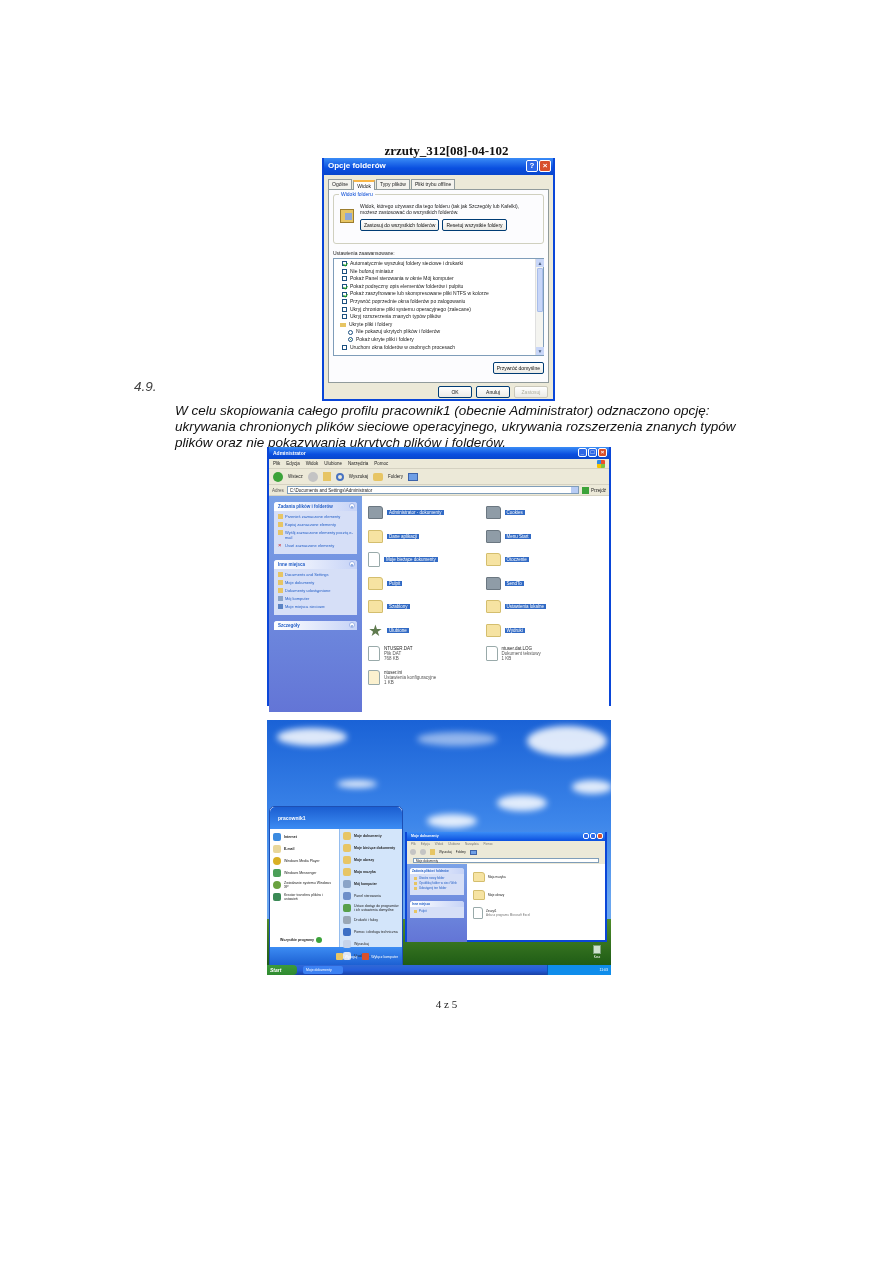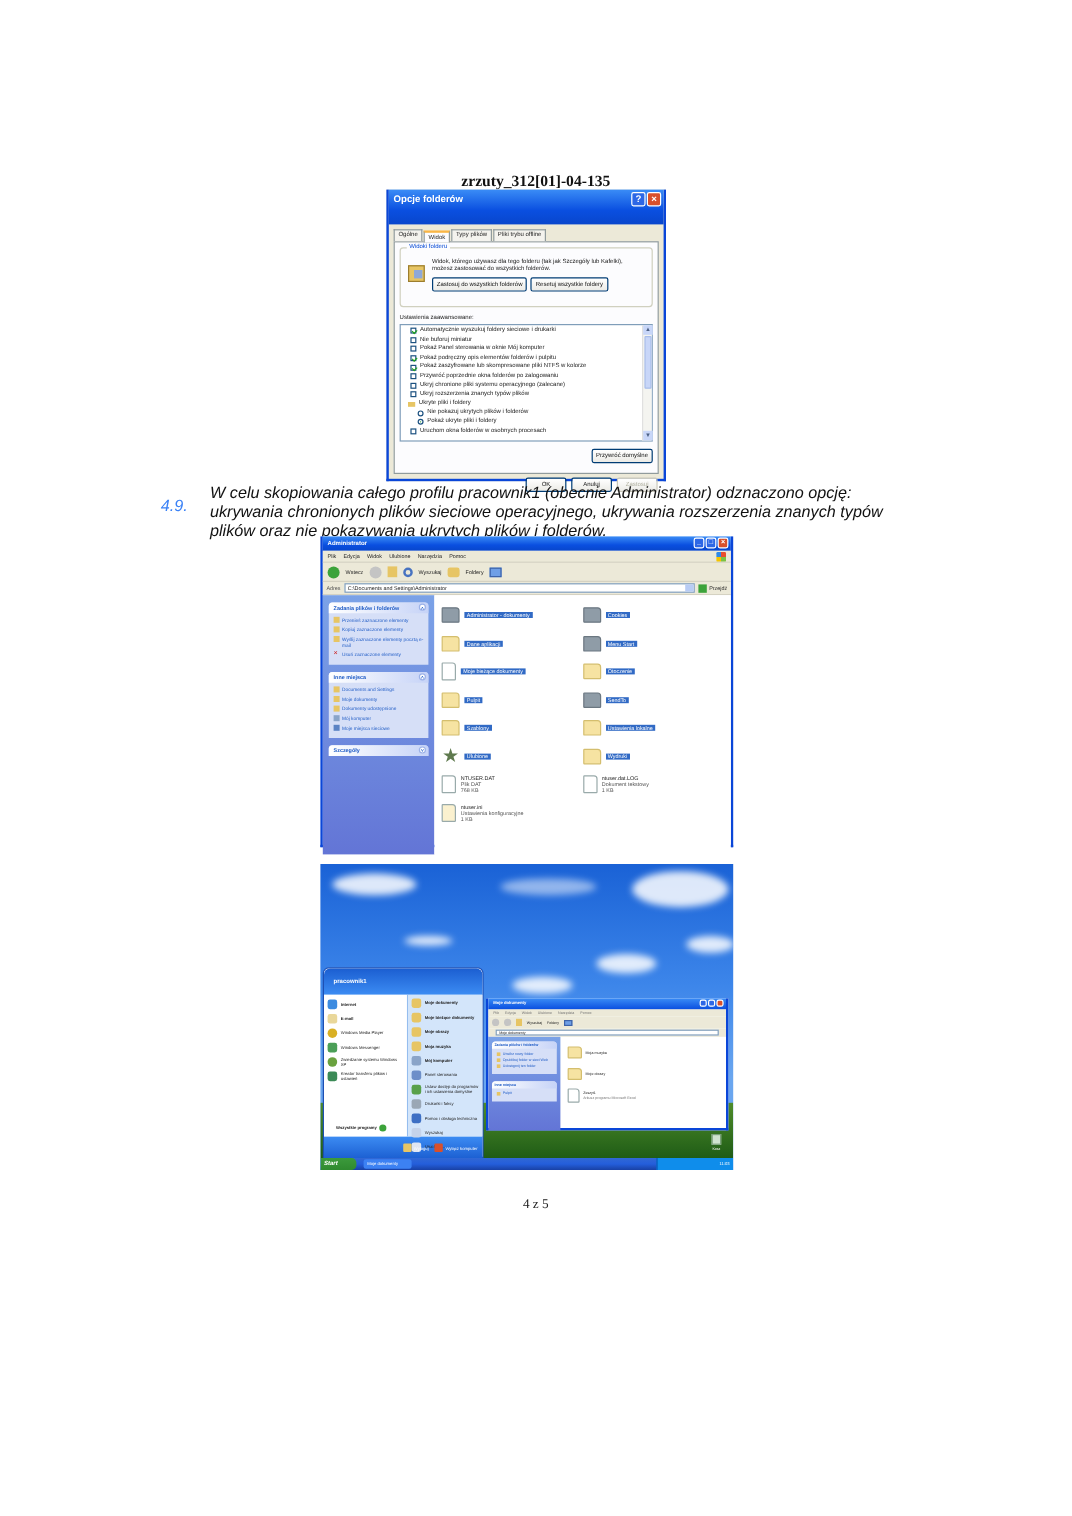--- a/index.html
+++ b/index.html
@@ -4,21 +4,21 @@
 <style>
   * { box-sizing: border-box; margin: 0; padding: 0; }
   body { width: 893px; height: 1263px; background: #ffffff; position: relative; overflow: hidden; font-family: "Liberation Sans", sans-serif; }
   .abs { position: absolute; }
 
   
   .caption { left: 0; width: 893px; top: 143px; text-align: center; font-family: "Liberation Serif", serif; font-weight: bold; font-size: 13px; color: #111; }
 
   
   .dlg { left: 322px; top: 158px; width: 233px; height: 243px; background: #ece9d8; border: 2px solid #0a46d8; border-top: none; }
-  .dlg-title { height: 29px; background: linear-gradient(#3a8cf6,#0a4fe0 60%,#0846cc); color: #fff; font-size: 8px; font-weight: bold; padding: 3px 4px; position: relative; }
+  .dlg-title { height: 17px; background: linear-gradient(#3a8cf6,#0a4fe0 60%,#0846cc); color: #fff; font-size: 8px; font-weight: bold; padding: 3px 4px; position: relative; }
   .tb-btns { position: absolute; right: 2px; top: 2px; display: flex; gap: 1px; }
   .tb-btn { width: 12px; height: 12px; border: 1px solid #fff; border-radius: 2px; font-size: 8px; line-height: 10px; text-align: center; color: #fff; }
   .tb-help { background: #2d67e6; }
   .tb-close { background: #d8502c; }
   .tabs { display: flex; padding: 4px 4px 0 4px; font-size: 5px; }
   .tab { border: 1px solid #919b9c; border-bottom: none; background: #f4f3ee; padding: 1px 3px; margin-right: 1px; color: #222; }
   .tab.active { background: #fcfcfe; border-top: 2px solid #f9b646; position: relative; top: 1px; }
   .tabpanel { margin: 0 4px; border: 1px solid #919b9c; background: #fcfcfe; height: 194px; padding: 4px; }
   .group { border: 1px solid #d0d0bf; border-radius: 3px; height: 50px; position: relative; padding: 8px 6px 4px 26px; font-size: 5px; color: #222; }
   .group-label { position: absolute; top: -4px; left: 5px; background: #fcfcfe; color: #0046d5; padding: 0 2px; font-size: 5px; }
@@ -37,21 +37,21 @@
   .vscroll { position: absolute; right: 0; top: 0; width: 8px; height: 100%; background: #f4f4f0; border-left: 1px solid #e0e0e0; }
   .vscroll .thumb { position: absolute; left: 1px; top: 9px; width: 6px; height: 44px; background: #c8d6f8; border: 1px solid #a8bdea; border-radius: 1px; }
   .vscroll .up, .vscroll .dn { position: absolute; left: 0; width: 8px; height: 8px; background: #c8d6f8; font-size: 5px; text-align: center; line-height: 8px; color: #4d6185; }
   .vscroll .up { top: 0; } .vscroll .dn { bottom: 0; }
   .restore-row { display: flex; justify-content: flex-end; margin-top: 6px; }
   .footer-btns { display: flex; justify-content: flex-end; gap: 4px; padding: 3px 5px 0 0; }
   .footer-btns .xbtn { width: 34px; text-align: center; }
   .xbtn.disabled { color: #b0b0a0; border-color: #c9c7ba; }
 
   
-  .para-num { left: 134px; top: 414px; font-style: italic; font-size: 13.5px; color: #3b82f6; }
+  .para-num { left: 134px; top: 379px; font-style: italic; font-size: 13.5px; color: #404040; }
   .para { left: 175px; top: 403px; width: 590px; font-style: italic; font-size: 13.5px; line-height: 16px; color: #111; }
 
   
   .exp { left: 267px; top: 447px; width: 344px; height: 259px; border: 2px solid #0a46d8; border-top: none; background: #fff; }
   .exp-title { height: 12px; background: linear-gradient(#3a8cf6,#0a4fe0 60%,#0846cc); color: #fff; font-size: 5px; font-weight: bold; padding: 3px 4px; position: relative; }
   .exp-title .tb-btns { top: 1px; }
   .exp-title .tb-btn { width: 9px; height: 9px; font-size: 6px; line-height: 7px; }
   .tb-min, .tb-max { background: #2d67e6; }
   .menubar { height: 10px; background: #ece9d8; font-size: 4.5px; display: flex; gap: 6px; padding: 2px 4px; color: #222; border-bottom: 1px solid #d5d2c2; position: relative; }
   .winlogo { position: absolute; right: 4px; top: 1px; width: 8px; height: 8px; background: conic-gradient(#e94f2d 0 25%, #7cc242 0 50%, #f4c400 0 75%, #2f8ae8 0); border-radius: 1px; }
@@ -125,21 +125,21 @@
   .mini-file { display: flex; align-items: center; gap: 3px; height: 18px; font-size: 3px; color: #222; }
   .mini-file .ficon { width: 12px; height: 10px; }
   .recycle { position: absolute; right: 10px; bottom: 16px; font-size: 3px; color: #fff; text-align: center; }
   .recycle i { display: block; width: 8px; height: 9px; margin: 0 auto 1px auto; background: #cfe3cf; border: 1px solid #7aa07a; }
 
   .pagenum { left: 0; width: 893px; top: 998px; text-align: center; font-family: "Liberation Serif", serif; font-size: 11px; color: #222; }
 </style>
 </head>
 <body>
 
-<div class="abs caption">zrzuty_312[01]-04-135</div>
+<div class="abs caption">zrzuty_312[08]-04-102</div>
 
 <div class="abs dlg">
   <div class="dlg-title">
     <span>Opcje folderów</span>
     <div class="tb-btns">
       <div class="tb-btn tb-help">?</div>
       <div class="tb-btn tb-close">×</div>
     </div>
   </div>
   <div class="tabs">

